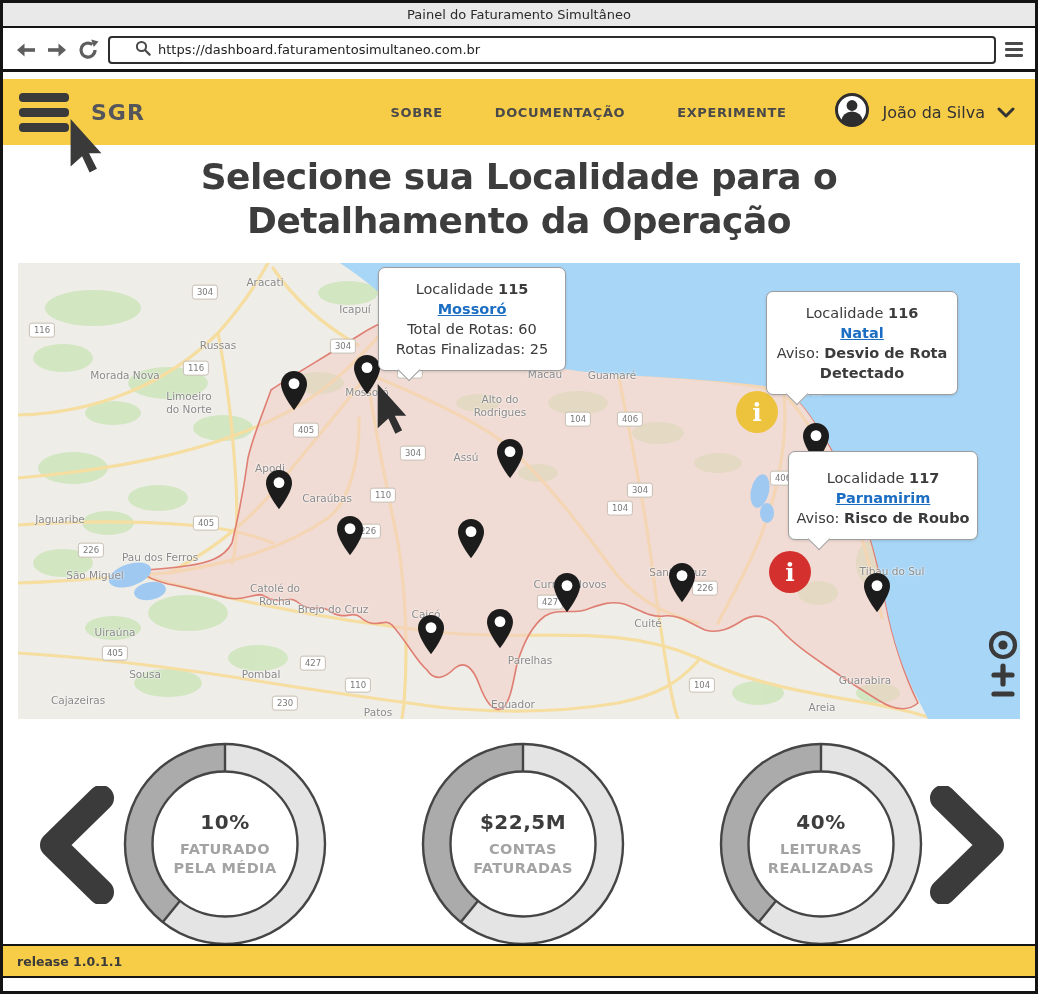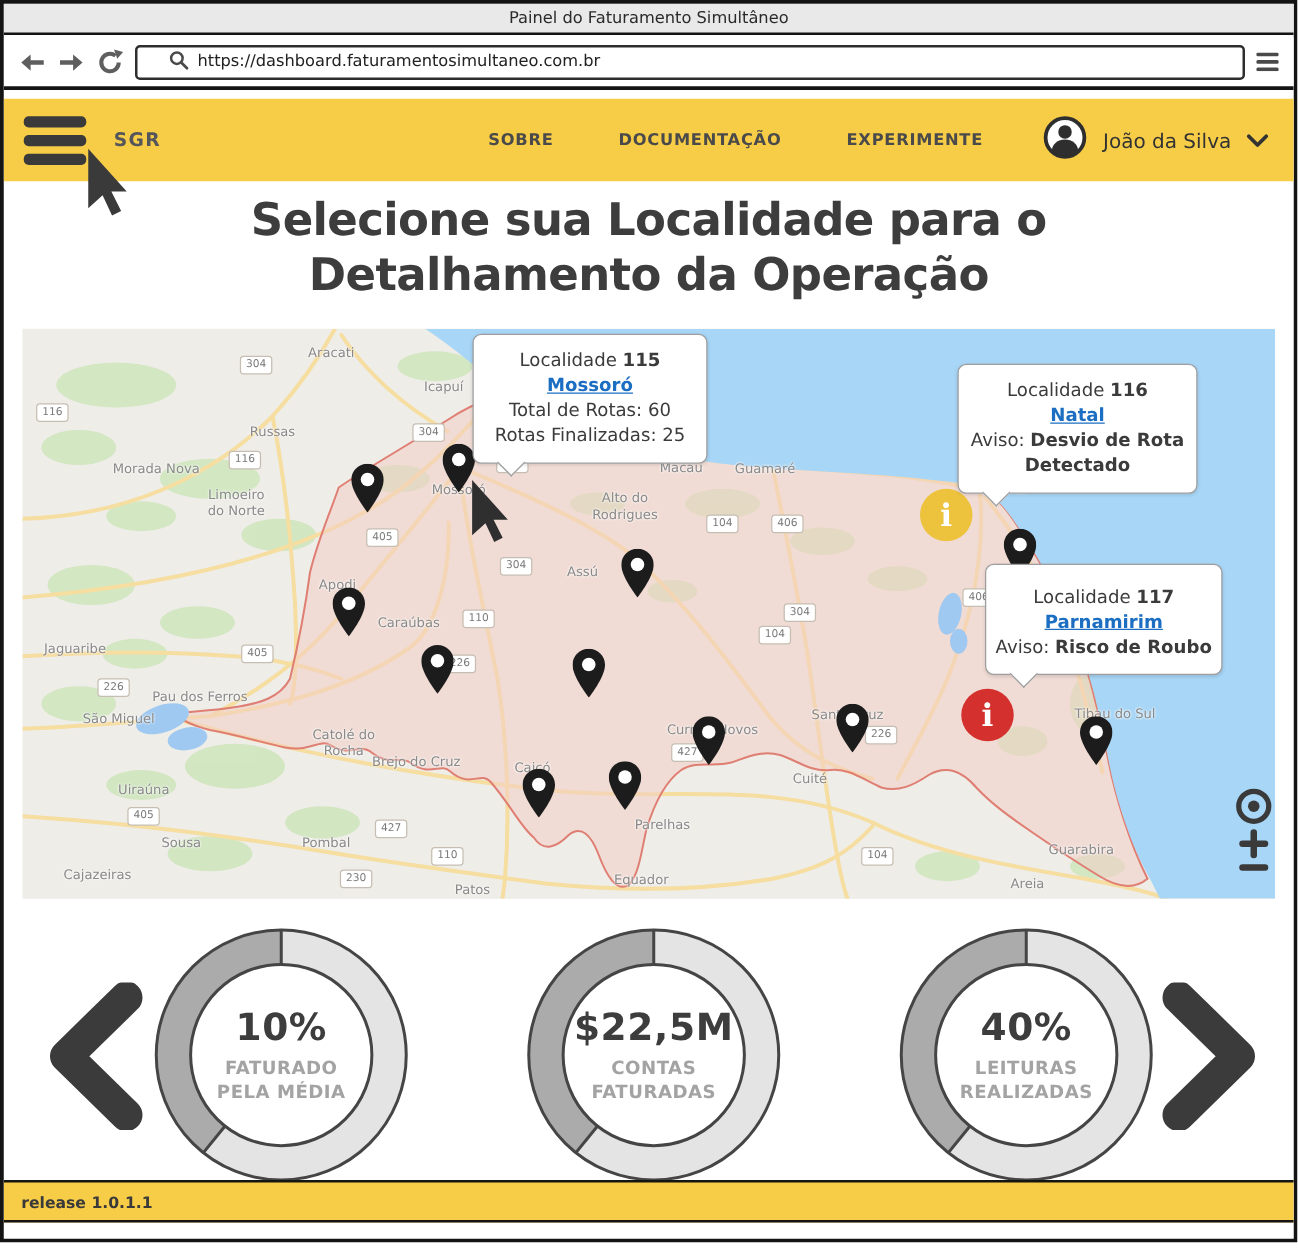--- a/index.html
+++ b/index.html
@@ -15,21 +15,21 @@
   .titlebar{position:absolute; left:0; top:0; width:100%; height:25px; background:#E9E9E9; border-bottom:2px solid #141414; display:flex; align-items:center; justify-content:center; font-size:13px; color:#2b2b2b;}
   .navbar{position:absolute; left:0; top:27px; width:100%; height:42px; background:#fff; border-bottom:3px solid #141414; display:flex; align-items:center; padding:0 12px; gap:9px;}
   .nav-ico{flex:0 0 auto; display:flex; align-items:center; justify-content:center; cursor:pointer;}
   .urlbox{flex:1; height:28px; border:2px solid #2E2E2E; border-radius:4px; display:flex; align-items:center; gap:7px; padding:0 25px; background:#fff;}
   .urlbox input{border:none; outline:none; flex:1; font-size:13px; color:#222; font-family:inherit; background:transparent;}
 
   
   .appbar{position:absolute; left:0; top:76px; width:100%; height:66px; background:var(--accent); display:flex; align-items:center; padding:0 16px;}
   .burger{width:50px; display:flex; flex-direction:column; gap:6px; cursor:pointer;}
   .burger span{display:block; height:9px; border-radius:4px; background:#3A3A3A;}
-  .brand{font-size:15px; font-weight:bold; color:#54565B; letter-spacing:1px; margin-left:22px;}
+  .brand{font-size:22px; font-weight:bold; color:#54565B; letter-spacing:1px; margin-left:22px;}
   .topnav{display:flex; gap:52px; margin-left:auto; margin-right:48px;}
   .topnav .navitem{font-size:13px; font-weight:bold; color:#4A4A4A; letter-spacing:.6px; cursor:pointer;}
   .userbox{display:flex; align-items:center; gap:12px; margin-right:4px; cursor:pointer;}
   .username{font-size:16px; color:#333;}
 
   
   .pagetitle{position:absolute; left:0; top:152px; width:100%; text-align:center; font-size:36px; font-weight:bold; color:#3D3D3D; line-height:1.22; white-space:pre-line; letter-spacing:-.5px;}
 
   
   .map{position:absolute; left:15px; top:260px; width:1002px; height:456px; background:var(--land); overflow:hidden; cursor:grab;}
@@ -42,21 +42,21 @@
   .tooltip:after{content:""; position:absolute; bottom:-8px; left:22px; width:15px; height:15px; background:#fff; border-right:1px solid #9E9E9E; border-bottom:1px solid #9E9E9E; transform:rotate(45deg);}
   .tooltip a{color:var(--link); font-weight:bold;}
   .tooltip b{font-weight:bold;}
   .zoomctl{position:absolute; left:962px; top:358px;}
   .cursor{position:absolute; pointer-events:none;}
 
   
   .chev{position:absolute; cursor:pointer;}
   .gauge{position:absolute; width:206px; height:206px;}
   .gauge .gtxt{position:absolute; left:33px; top:33px; width:140px; height:140px; display:flex; flex-direction:column; align-items:center; justify-content:center; text-align:center;}
-  .gauge .gval{font-size:30px; font-weight:bold; color:#3D3D3D; letter-spacing:.5px;}
+  .gauge .gval{font-size:20px; font-weight:bold; color:#3D3D3D; letter-spacing:.5px;}
   .gauge .glab{margin-top:6px; font-size:14.5px; font-weight:bold; color:#A3A3A3; letter-spacing:.4px; white-space:pre-line; line-height:1.3;}
 
   
   .footer{position:absolute; left:0; top:941px; width:100%; height:34px; background:var(--accent); border-top:2px solid #141414; border-bottom:2px solid #141414; display:flex; align-items:center; justify-content:space-between; padding:0 14px; font-size:12.5px; color:#3A3A3A;}
   .footer .rel{font-weight:bold;}
 </style>
 </head>
 <body>
 
 <div class="window">

